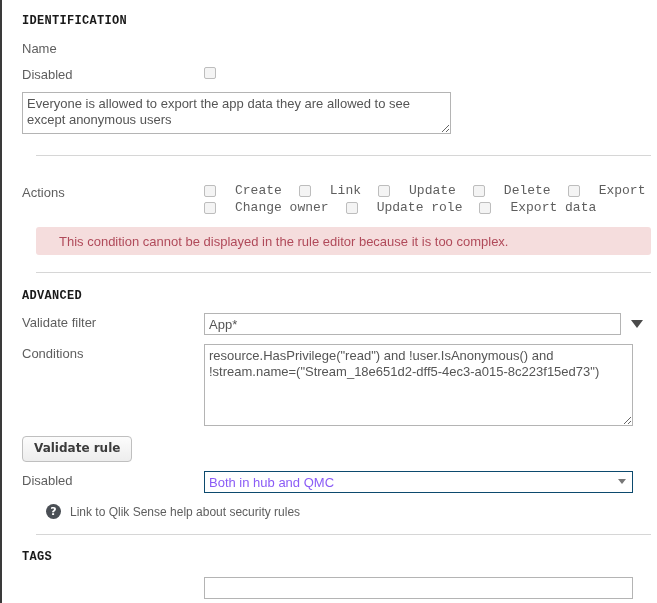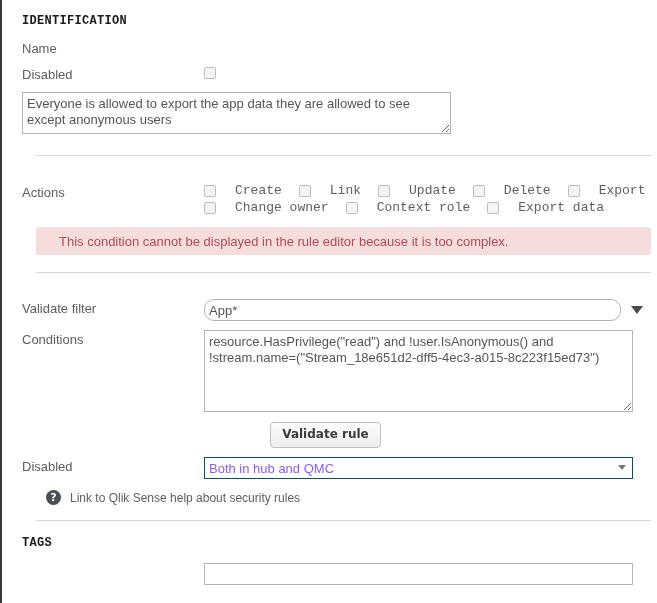--- a/index.html
+++ b/index.html
@@ -65,21 +65,21 @@
     height: 22px;
     border: 1px solid #b4b4b4;
     background: #fff;
     font-family: "Liberation Sans", sans-serif;
     font-size: 13px;
     color: #555;
     padding: 1px 4px;
     outline: none;
     border-radius: 0;
   }
-  .text-input.narrow { width: 419px; border-radius: 10px; }
+  .text-input.narrow { width: 419px; }
   .text-input.tags { width: 429px; }
 
   textarea.area {
     box-sizing: border-box;
     border: 1px solid #b4b4b4;
     background: #fff;
     font-family: "Liberation Sans", sans-serif;
     font-size: 13px;
     color: #555;
     padding: 3px 4px;
@@ -201,21 +201,21 @@
     width: 0; height: 0;
     border-left: 4px solid transparent;
     border-right: 4px solid transparent;
     border-top: 5px solid #777;
     pointer-events: none;
   }
 
   
   .validate-row {
     display: flex;
-    justify-content: center;
+    justify-content: flex-start;
     padding-right: 14px;
   }
   .btn {
     font-family: "DejaVu Sans", sans-serif;
     font-size: 12px;
     font-weight: bold;
     color: #3c3c3c;
     background: linear-gradient(to bottom, #fcfcfc 0%, #ededed 100%);
     border: 1px solid #bfbfbf;
     border-radius: 4px;
@@ -318,39 +318,40 @@
               <span class="cb-label">Publish</span>
             </label>
           </div>
           <div class="actions-line">
             <label class="cb-item" style="margin-right:17px">
               <input type="checkbox" class="cb" style="">
               <span class="cb-label">Change owner</span>
             </label>
             <label class="cb-item" style="margin-right:17px">
               <input type="checkbox" class="cb" style="">
-              <span class="cb-label">Context role</span>
+              <span class="cb-label">Update role</span>
             </label>
             <label class="cb-item">
               <input type="checkbox" class="cb" checked="" style="">
               <span class="cb-label">Export data</span>
             </label>
           </div>
         </div>
       </div>
     </div>
 
     <div class="error-banner">
       <span>This condition cannot be displayed in the rule editor because it is too complex.</span>
     </div>
 
     <div style="height:17px"></div>
     <div class="divider"></div>
 
     <div style="height:16px"></div>
+    <div class="section-title">ADVANCED</div>
 
     <div style="height:10px"></div>
     <div class="row">
       <div class="row-label">Validate filter</div>
       <div class="row-field">
         <input class="text-input narrow" type="text" value="App*" style="">
         <span class="filter-arrow"></span>
       </div>
     </div>
 

